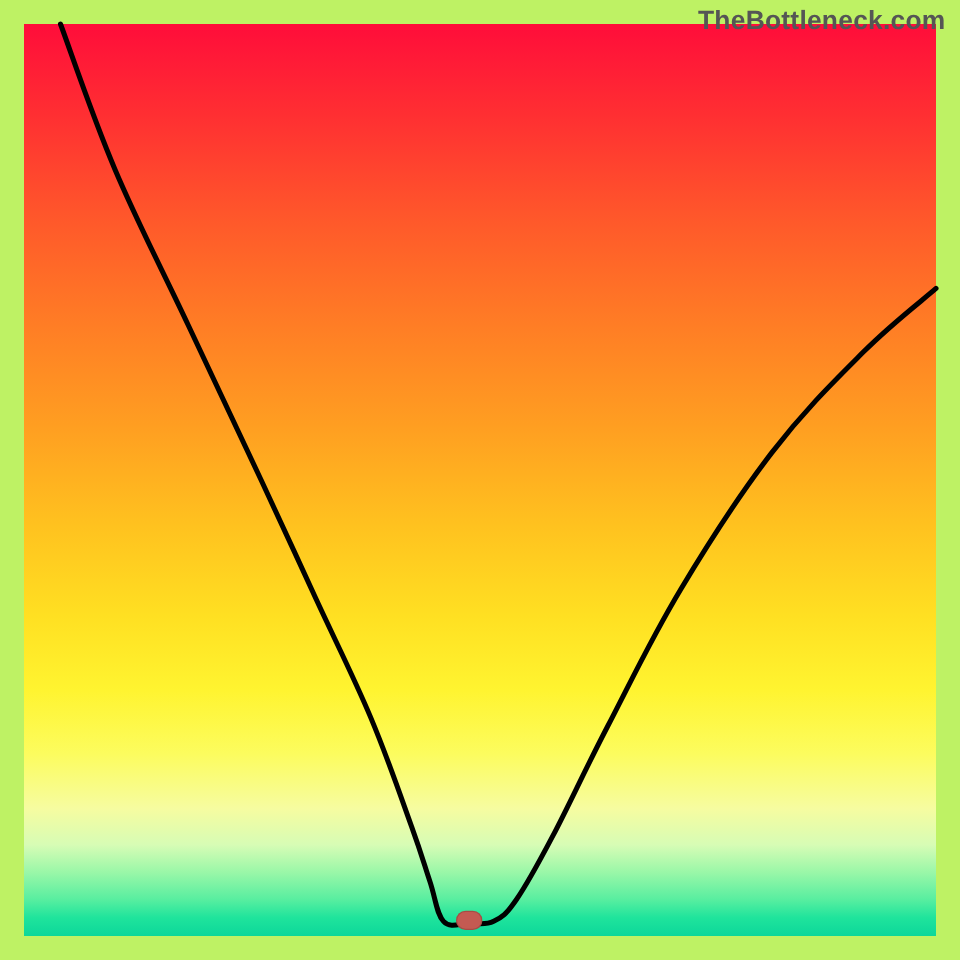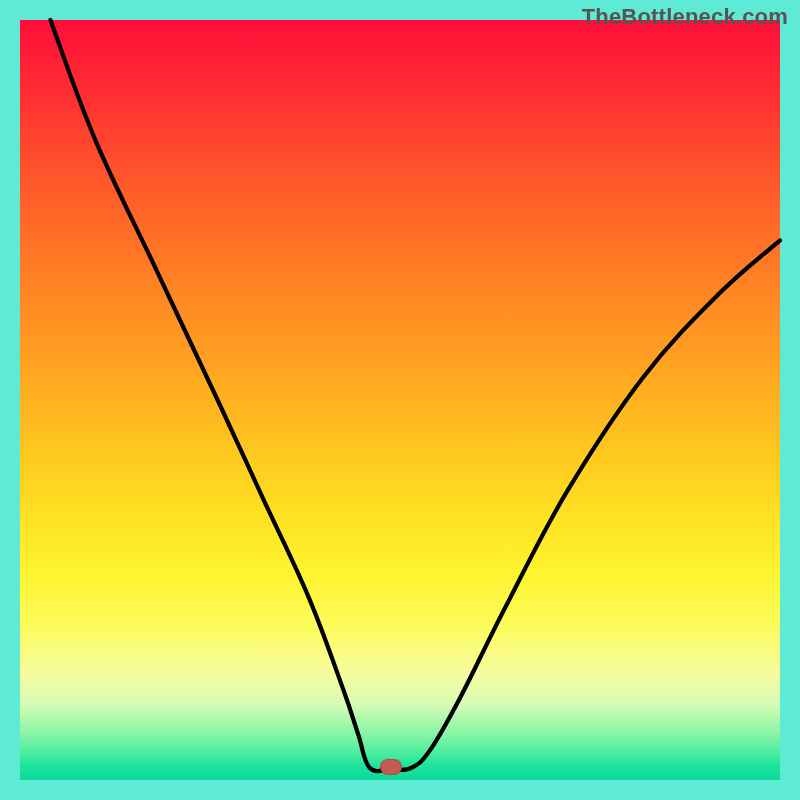--- a/index.html
+++ b/index.html
@@ -8,21 +8,21 @@
     width: 800px;
     height: 800px;
     background: #000;
     font-family: Arial, Helvetica, sans-serif;
     overflow: hidden;
   }
   .frame {
     position: relative;
     width: 800px;
     height: 800px;
-    background: #5eead4;
+    background: #bef264;
   }
   .watermark {
     position: absolute;
     top: 4px;
     right: 12px;
     color: #555;
     font-size: 22px;
     font-weight: 600;
     letter-spacing: 0.2px;
     z-index: 20;

